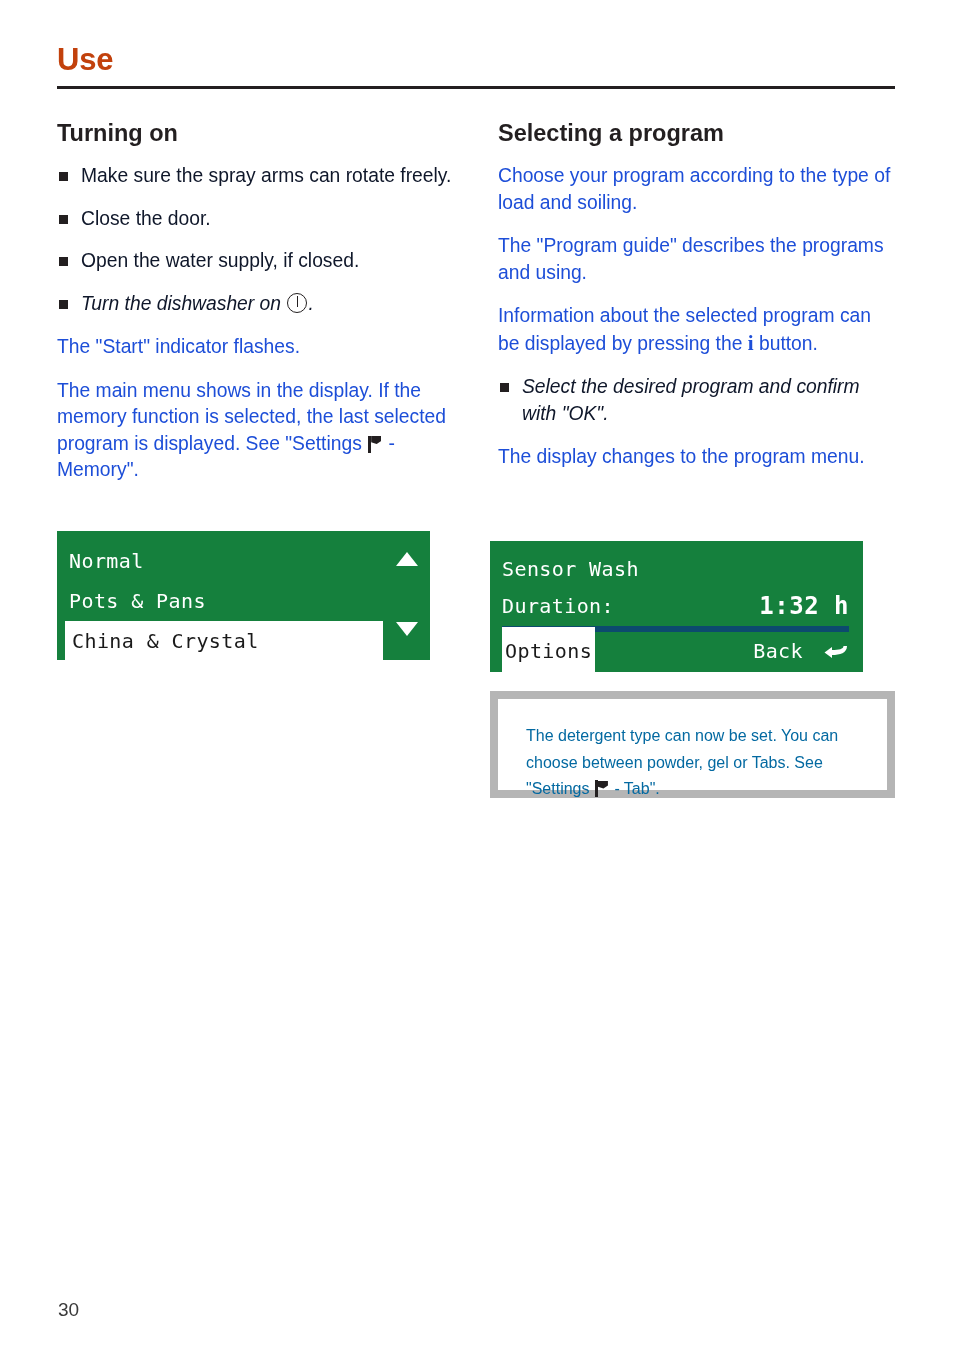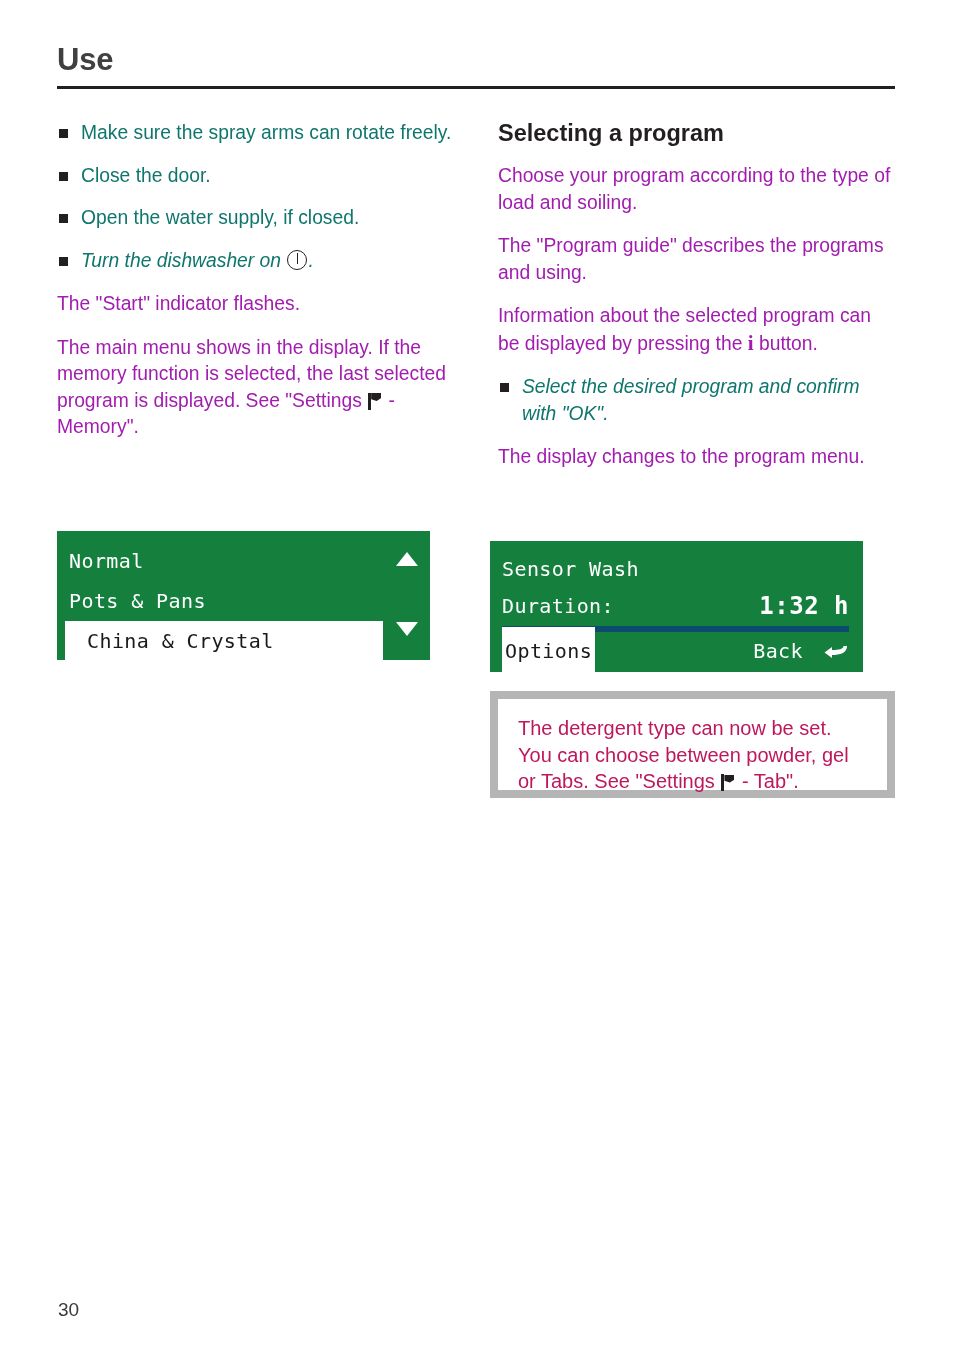--- a/index.html
+++ b/index.html
@@ -21,21 +21,21 @@
     position: absolute;
     left: 57px;
     top: 44px;
     width: 838px;
   }
   #chapter-title {
     font-size: 31px;
     font-weight: bold;
     letter-spacing: -0.2px;
     line-height: 1.05;
-    color: #404040;
+    color: #c2410c;
   }
   #header-rule {
     margin-top: 9px;
     border-bottom: 3px solid #231f20;
     width: 838px;
   }
 
   
   #body-columns {
     position: absolute;
@@ -55,36 +55,36 @@
     font-weight: bold;
     margin: 0 0 16px 0;
     line-height: 1.15;
     color: #231f20;
   }
 
   p.body-text {
     font-size: 19.3px;
     line-height: 26.5px;
     margin: 16px 0 17px 0;
-    color: #a21caf;
+    color: #1d4ed8;
     font-weight: 400;
   }
 
   ul.bullet-list {
     list-style: none;
     margin: 0 0 17px 0;
     padding: 0;
   }
   ul.bullet-list li {
     position: relative;
     padding-left: 24px;
     font-size: 19.3px;
     line-height: 26.5px;
     margin-bottom: 16px;
-    color: #0f766e;
+    color: #0f172a;
   }
   ul.bullet-list li:last-child { margin-bottom: 0; font-style: italic; }
   ul.bullet-list li .bullet-square {
     position: absolute;
     left: 2px;
     top: 9px;
     width: 9px;
     height: 9px;
     background: #231f20;
     display: block;
@@ -160,21 +160,21 @@
   .lcd-row {
     height: 40px;
     display: flex;
     align-items: center;
     font-size: 20px;
     letter-spacing: 0.4px;
   }
   .lcd-row.selected {
     background: #ffffff;
     color: #1a1a1a;
-    padding-left: 22px;
+    padding-left: 7px;
     margin-left: -4px;
     width: 318px;
     box-sizing: border-box;
   }
   .scroll-arrow {
     position: absolute;
     right: 12px;
     width: 0;
     height: 0;
     border-left: 11px solid transparent;
@@ -240,24 +240,24 @@
     padding: 8px;
   }
   #info-note-inner {
     background: #ffffff;
     width: 100%;
     height: 100%;
     box-sizing: border-box;
     padding: 12px 14px 10px 16px;
   }
   #info-note-inner p {
-    margin: 4px;
-    font-size: 20px;
+    margin: 12px;
+    font-size: 16px;
     line-height: 26.5px;
-    color: #be185d;
+    color: #0369a1;
   }
 
   
   #page-number {
     position: absolute;
     left: 58px;
     top: 1299px;
     font-size: 19px;
     color: #3a3a3a;
   }
@@ -267,20 +267,21 @@
 
 <div id="page-header">
   <div id="chapter-title">Use</div>
   <div id="header-rule"></div>
 </div>
 
 <div id="body-columns">
 
   <div class="column">
 
+    <h2 class="section-heading">Turning on</h2>
 
     <ul class="bullet-list">
       <li>
         <span class="bullet-square"></span>
         <span>Make sure the spray arms can rotate freely.</span>
       </li>
       <li>
         <span class="bullet-square"></span>
         <span>Close the door.</span>
       </li>

